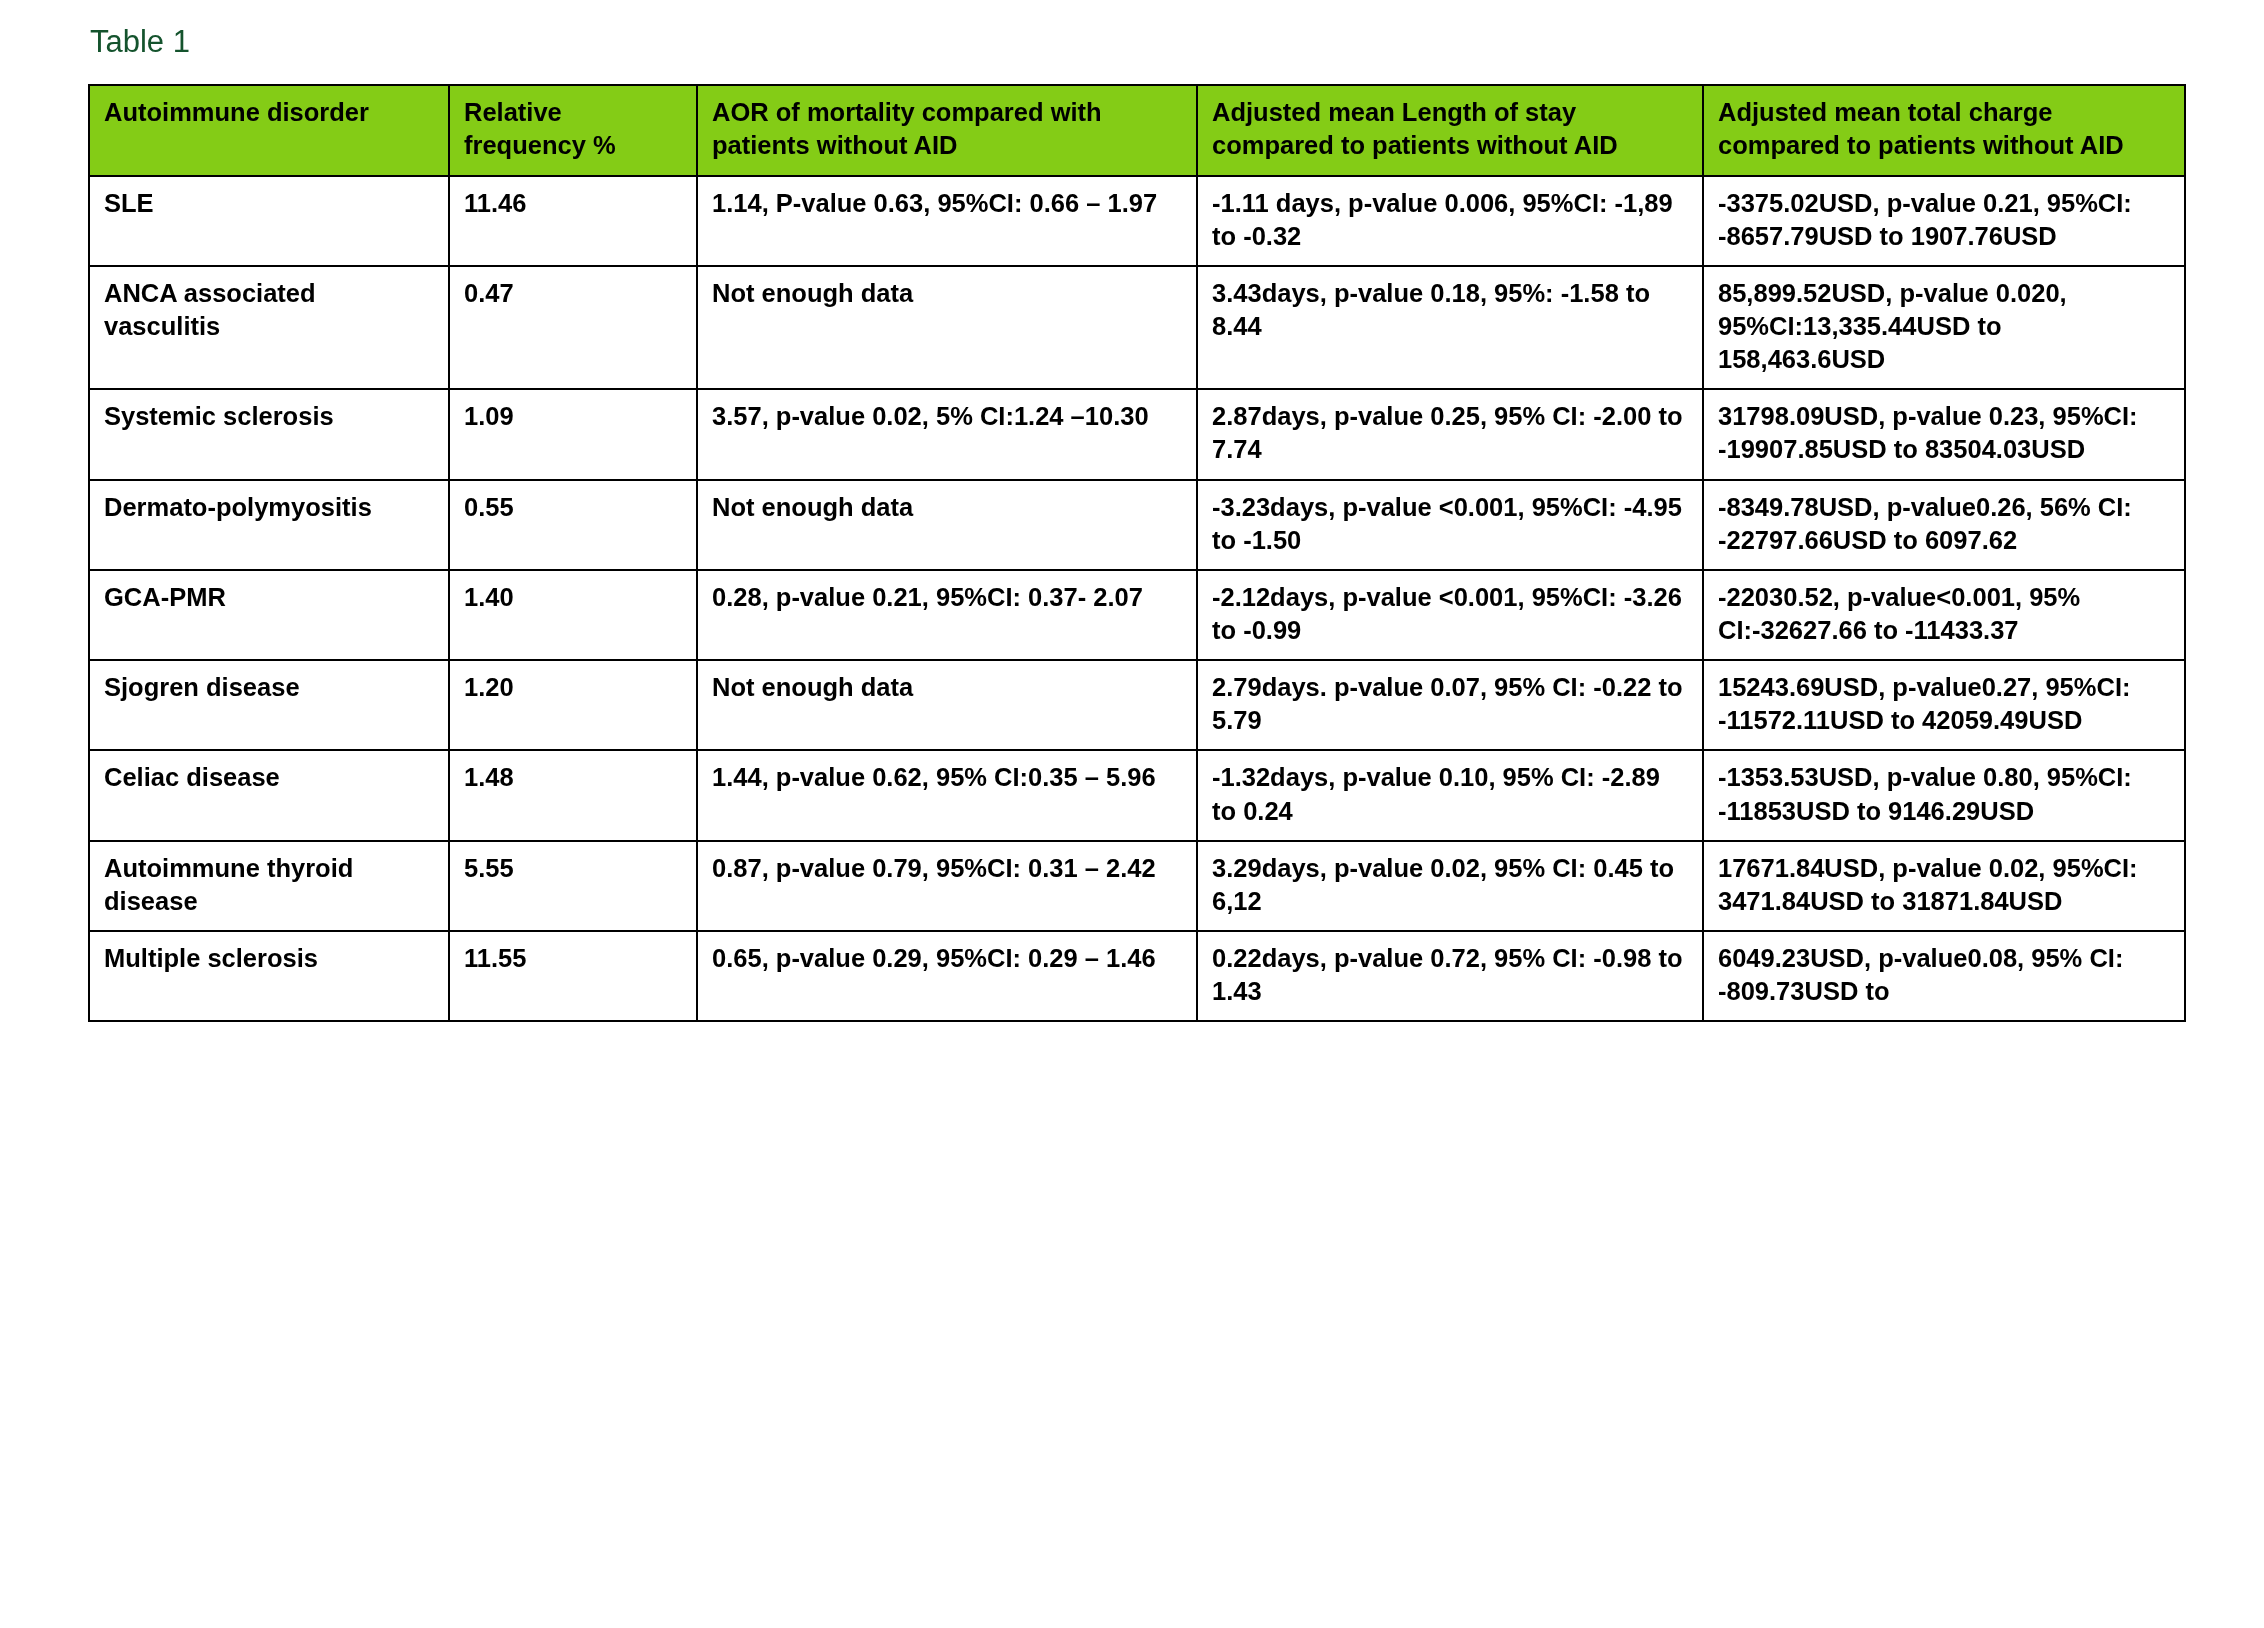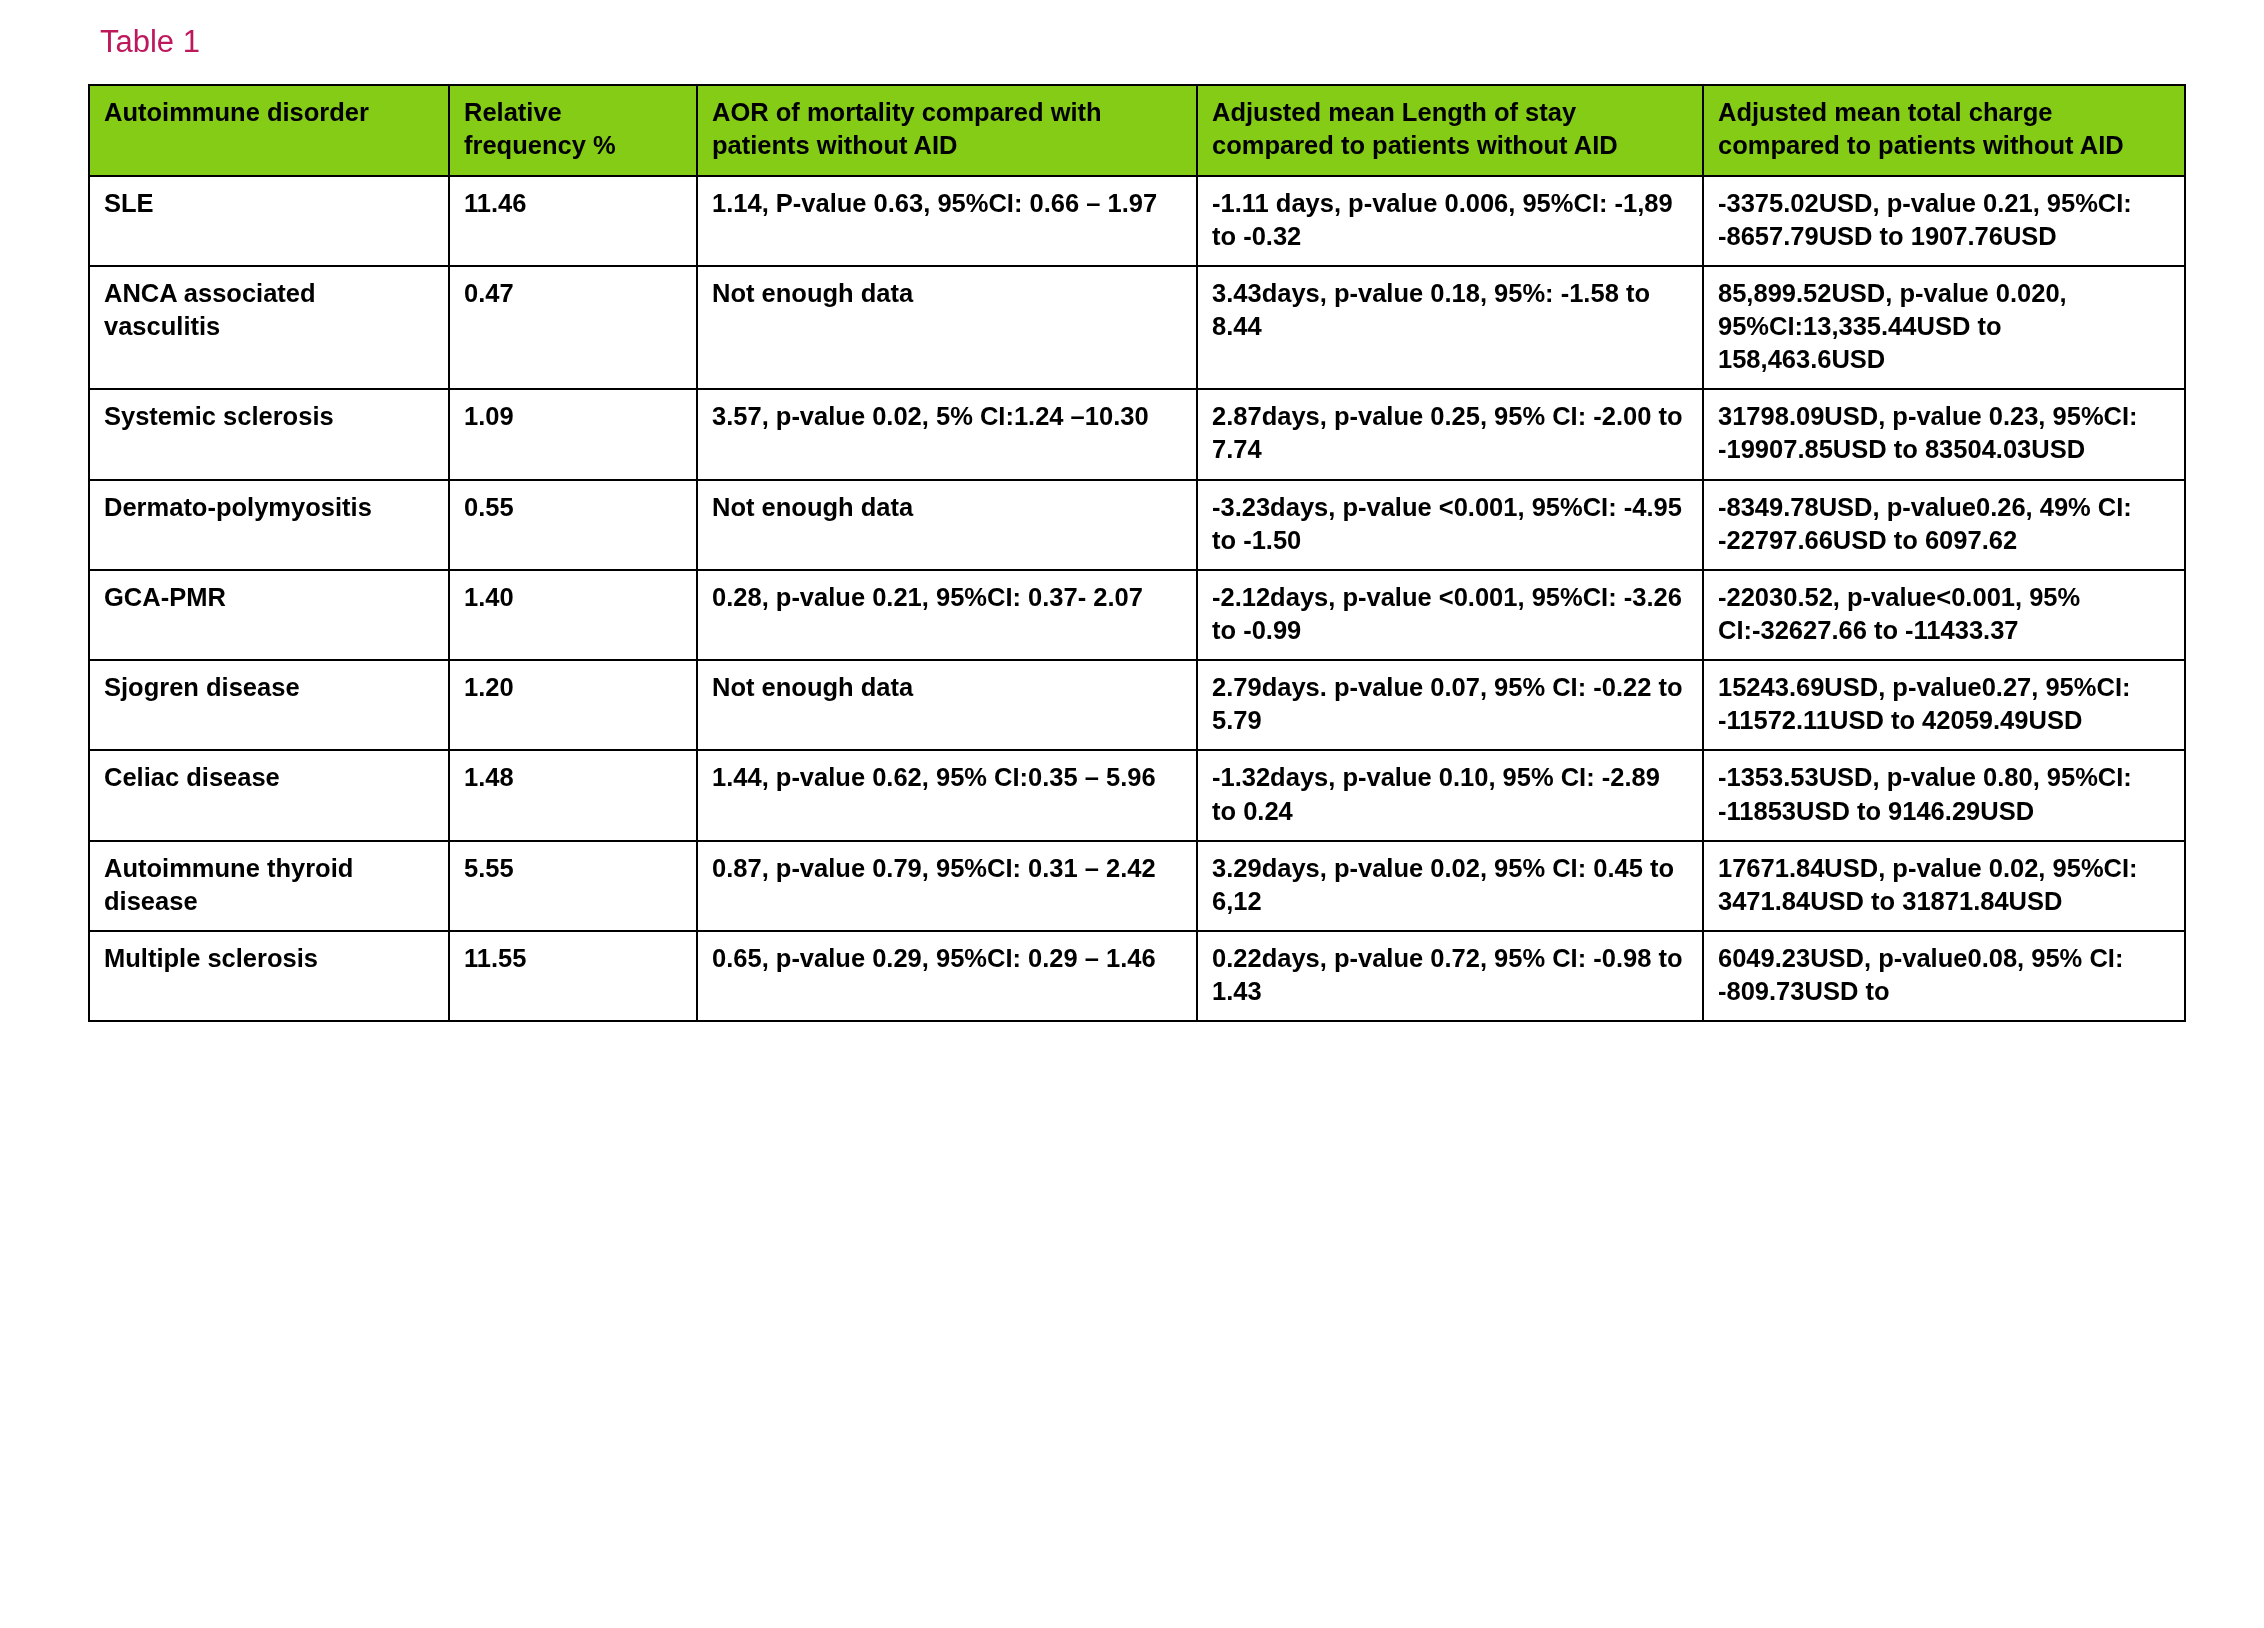--- a/index.html
+++ b/index.html
@@ -17,22 +17,22 @@
   .page {
     position: relative;
     width: 2264px;
     height: 1628px;
     box-sizing: border-box;
     padding: 22px 0 0 88px;
   }
   .doc-title {
     font-size: 31px;
     line-height: 1.3;
-    color: #be185d;
-    margin: 0 0 22px 12px;
+    color: #14532d;
+    margin: 0 0 22px 2px;
     font-weight: 400;
   }
   table.data-table {
     border-collapse: collapse;
     table-layout: fixed;
     width: 2096px;
     border: 2px solid #000;
   }
   table.data-table col.c0 { width: 360px; }
   table.data-table col.c1 { width: 248px; }
@@ -110,21 +110,21 @@
         <td class="normal">1.09</td>
         <td class="bold">3.57, p-value 0.02, 5% CI:1.24 –10.30</td>
         <td class="normal">2.87days, p-value 0.25, 95% CI: -2.00 to 7.74</td>
         <td class="normal">31798.09USD, p-value 0.23, 95%CI: -19907.85USD to 83504.03USD</td>
       </tr>
       <tr>
         <td class="col-name">Dermato-polymyositis</td>
         <td class="normal">0.55</td>
         <td class="normal">Not enough data</td>
         <td class="bold">-3.23days, p-value &lt;0.001, 95%CI: -4.95 to -1.50</td>
-        <td class="normal">-8349.78USD, p-value0.26, 49% CI: -22797.66USD to 6097.62</td>
+        <td class="normal">-8349.78USD, p-value0.26, 56% CI: -22797.66USD to 6097.62</td>
       </tr>
       <tr>
         <td class="col-name">GCA-PMR</td>
         <td class="normal">1.40</td>
         <td class="normal">0.28, p-value 0.21, 95%CI: 0.37- 2.07</td>
         <td class="bold">-2.12days, p-value &lt;0.001, 95%CI: -3.26 to -0.99</td>
         <td class="bold">-22030.52, p-value&lt;0.001, 95% CI:-32627.66 to -11433.37</td>
       </tr>
       <tr>
         <td class="col-name">Sjogren disease</td>

